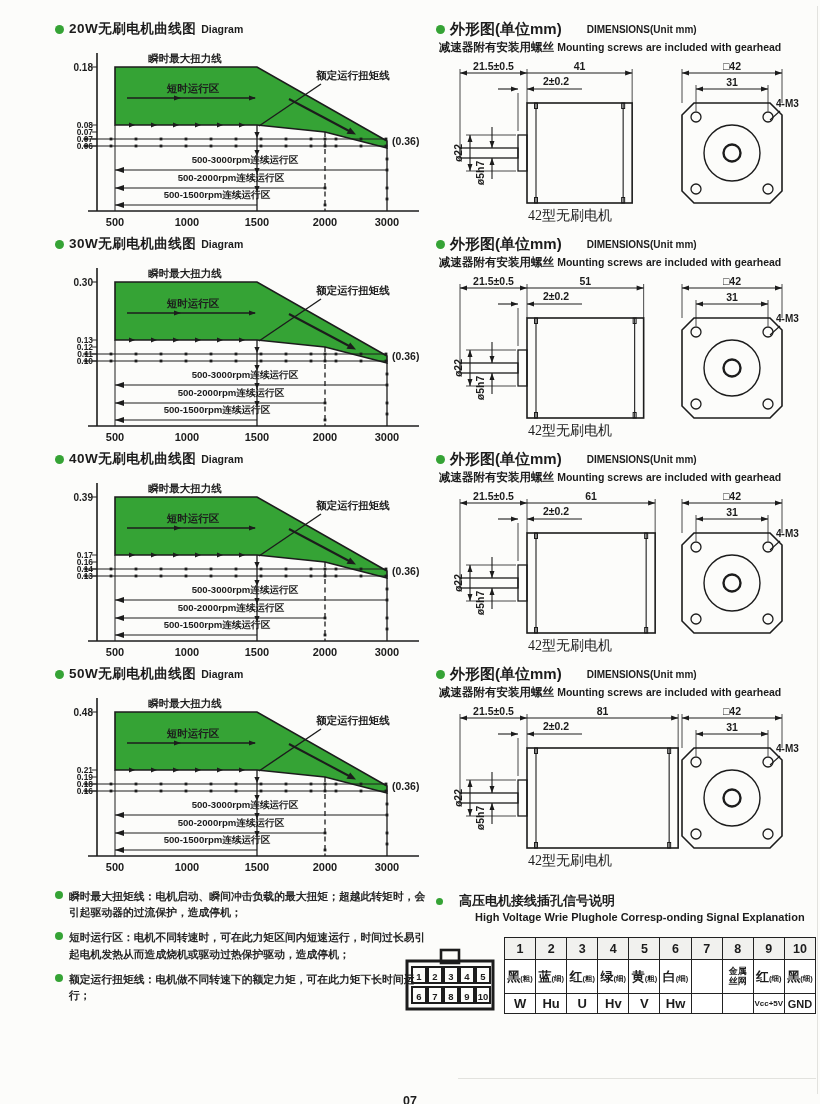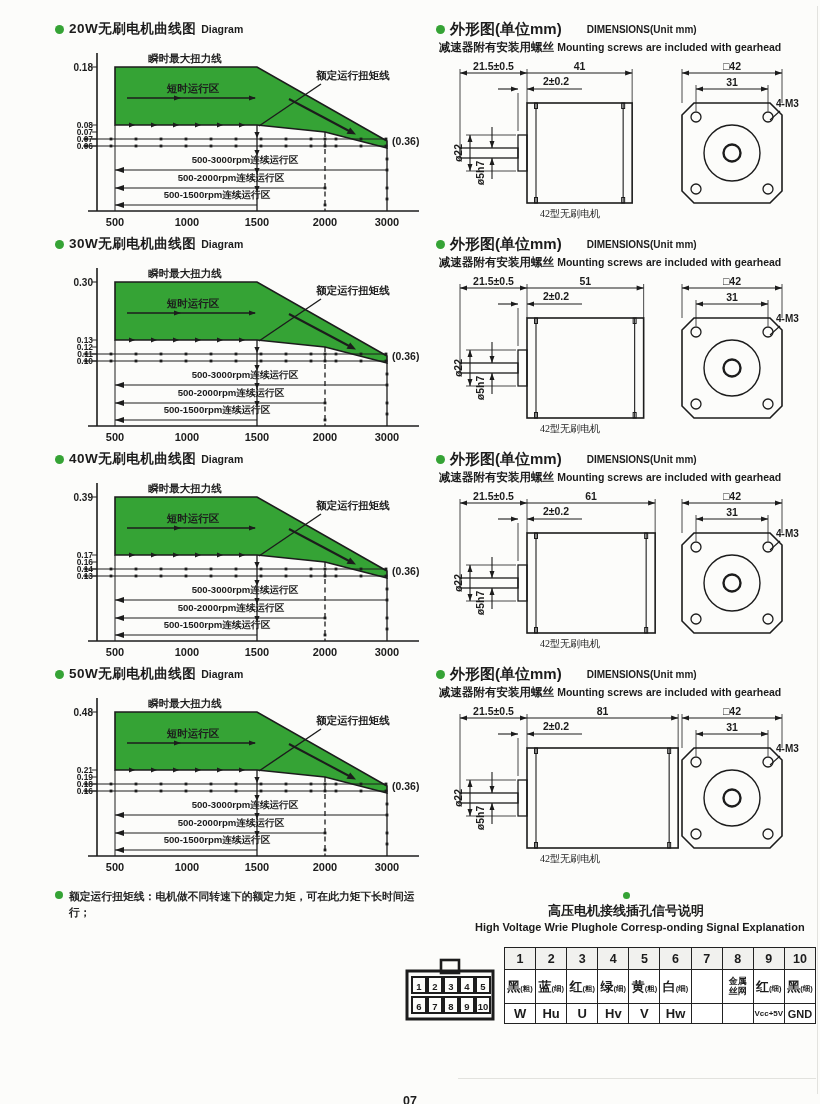--- a/index.html
+++ b/index.html
@@ -19,26 +19,26 @@
   .chart-block .t-cn{font-size:13.5px;font-weight:bold;letter-spacing:.5px;}
   .chart-block .t-en{font-size:10.5px;font-weight:bold;text-align:center;}
   .dim-block .t-cn{font-size:15px;font-weight:bold;}
   .dim-block .t-en{font-size:10px;font-weight:bold;padding-left:20px;}
   .dim-sub{font-size:11.5px;font-weight:bold;margin:0 0 2px 3px;}
   .dim-sub .en{font-size:10.5px;}
   svg{display:block;}
   svg text{font-family:"Liberation Sans",sans-serif;}
   svg.chart{width:378px;height:196px;}
   svg.dim{width:372px;height:150px;margin-top:2px;}
-  .dim-caption{width:268px;text-align:center;font-family:"Liberation Serif",serif;font-size:10px;}
+  .dim-caption{width:268px;text-align:center;font-family:"Liberation Serif",serif;font-size:14px;}
   .notes{margin-top:8px;width:372px;}
   .note{display:flex;gap:6px;margin-bottom:9px;font-size:10.8px;font-weight:bold;line-height:1.5;color:#262626;}
   .note-bullet{width:8px;height:8px;border-radius:50%;flex:none;margin-top:3px;}
   .table-block{margin-top:12px;}
-  .tbl-title{display:flex;align-items:center;gap:3px;font-size:13px;font-weight:bold;flex-direction:column;}
+  .tbl-title{display:flex;align-items:center;gap:16px;font-size:13px;font-weight:bold;}
   .tbl-title .note-bullet{margin-top:0;width:7px;height:7px;}
   .tbl-title-en{font-size:11px;font-weight:bold;margin-left:11px;margin-top:1px;padding-left:28px;}
   .tbl-row{display:flex;align-items:flex-end;gap:8px;margin-left:-32px;margin-top:14px;}
   svg.connector{width:92px;height:68px;margin-bottom:2px;flex:none;}
   .sig-table{border-collapse:collapse;table-layout:fixed;width:312px;background:#fff;}
   .sig-table td{border:1.8px solid #222;text-align:center;padding:0;font-weight:bold;color:#1c1c1c;overflow:hidden;}
   .th-main{font-size:15px;height:24px;background:#f1f1ee;letter-spacing:3px;}
   .td-pin{font-size:12.5px;height:21px;background:#f1f1ee;}
   .td-wire{height:33px;font-size:13px;margin-left:15px;}
   .wire-sub{font-size:7.5px;}
@@ -441,20 +441,28 @@
           <text x="202" y="187" font-size="11" text-anchor="middle" font-weight="bold" fill="#1c1c1c">1500</text>
           <text x="270" y="187" font-size="11" text-anchor="middle" font-weight="bold" fill="#1c1c1c">2000</text>
           <text x="332" y="187" font-size="11" text-anchor="middle" font-weight="bold" fill="#1c1c1c">3000</text>
           <text x="337" y="106" font-size="10.5" text-anchor="start" font-weight="bold" fill="#1c1c1c">(0.36)</text>
         </svg>
     </section>
 
     <div class="notes">
       <div class="note">
         <span class="note-bullet" style="background: rgb(53, 163, 53);"></span>
+        <span>瞬时最大扭矩线：电机启动、瞬间冲击负载的最大扭矩；超越此转矩时，会引起驱动器的过流保护，造成停机；</span>
+      </div>
+      <div class="note">
+        <span class="note-bullet" style="background: rgb(53, 163, 53);"></span>
+        <span>短时运行区：电机不同转速时，可在此力矩区间内短速运行，时间过长易引起电机发热从而造成烧机或驱动过热保护驱动，造成停机；</span>
+      </div>
+      <div class="note">
+        <span class="note-bullet" style="background: rgb(53, 163, 53);"></span>
         <span>额定运行扭矩线：电机做不同转速下的额定力矩，可在此力矩下长时间运行；</span>
       </div>
     </div>
   </div>
 
   <div class="col col-right">
 
     <section class="dim-block">
       <div class="sec-title">
         <span class="bullet" style="background: rgb(53, 163, 53);"></span>

